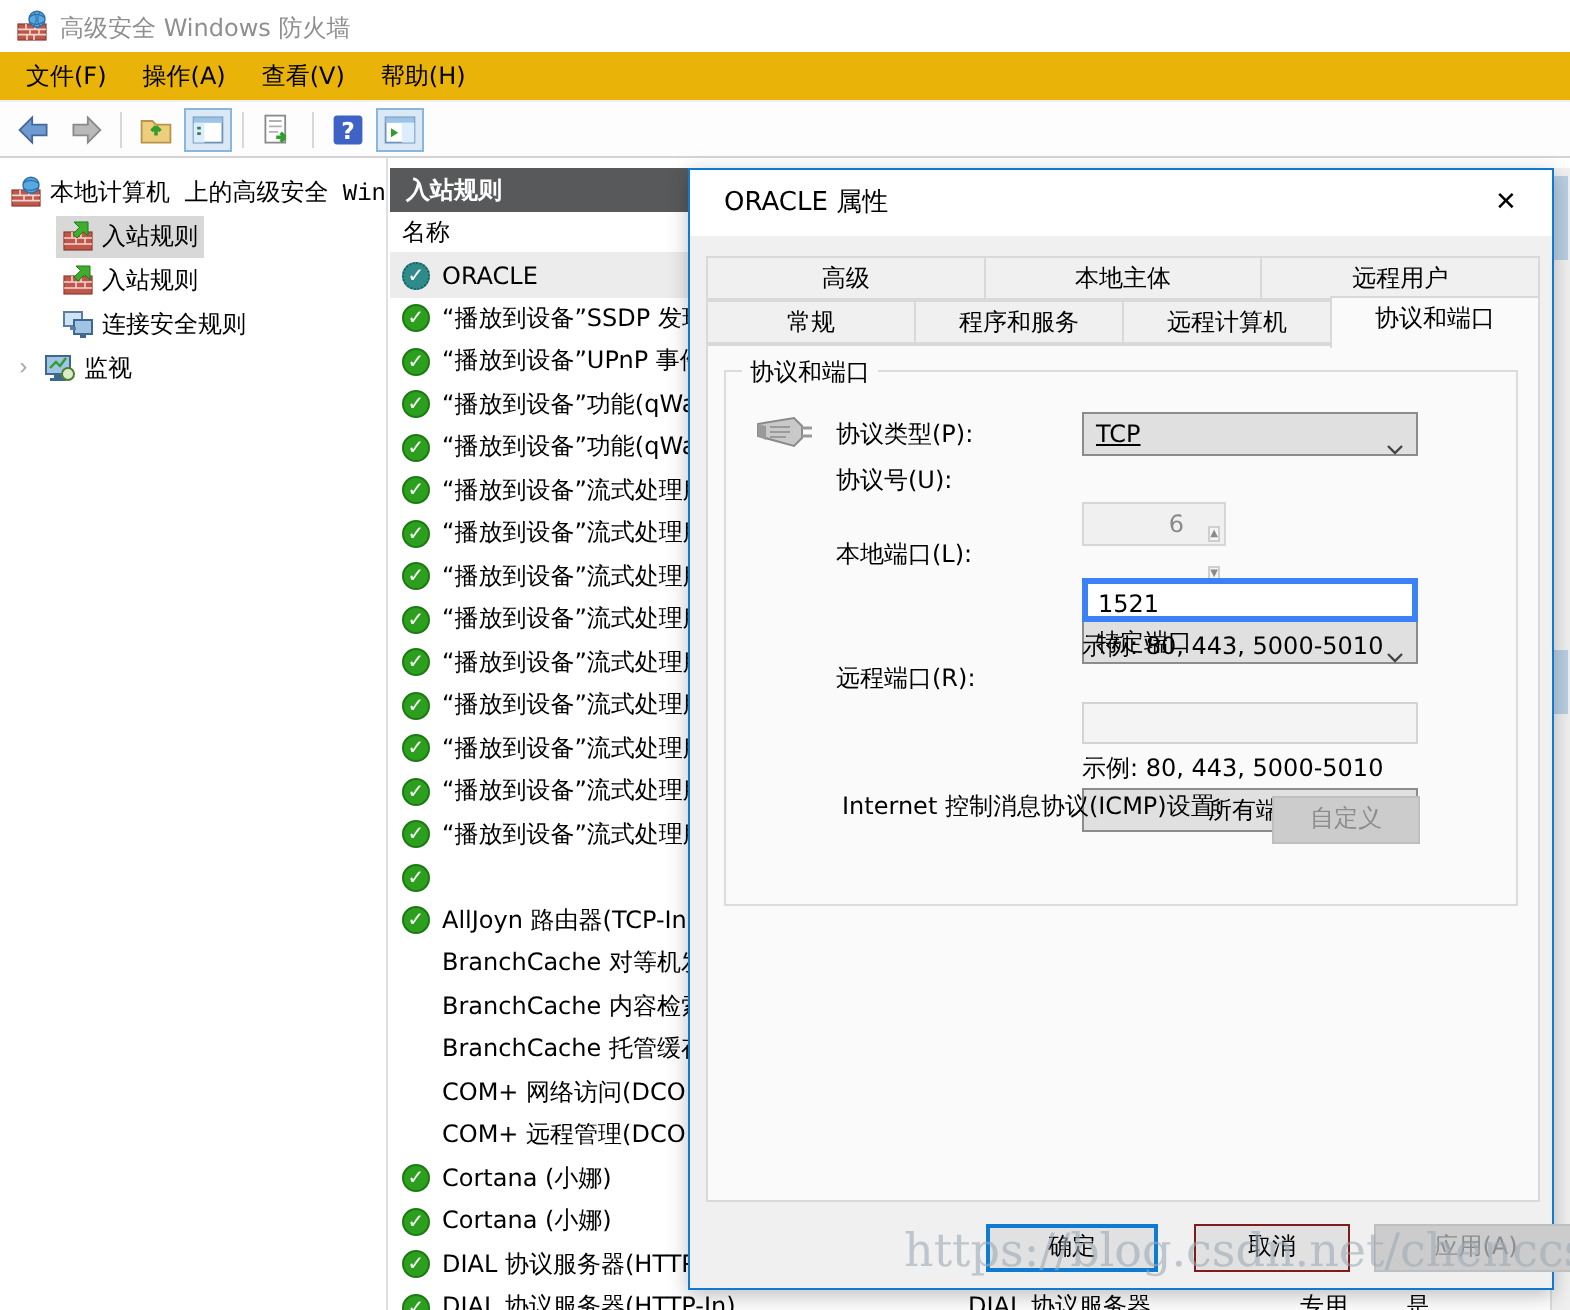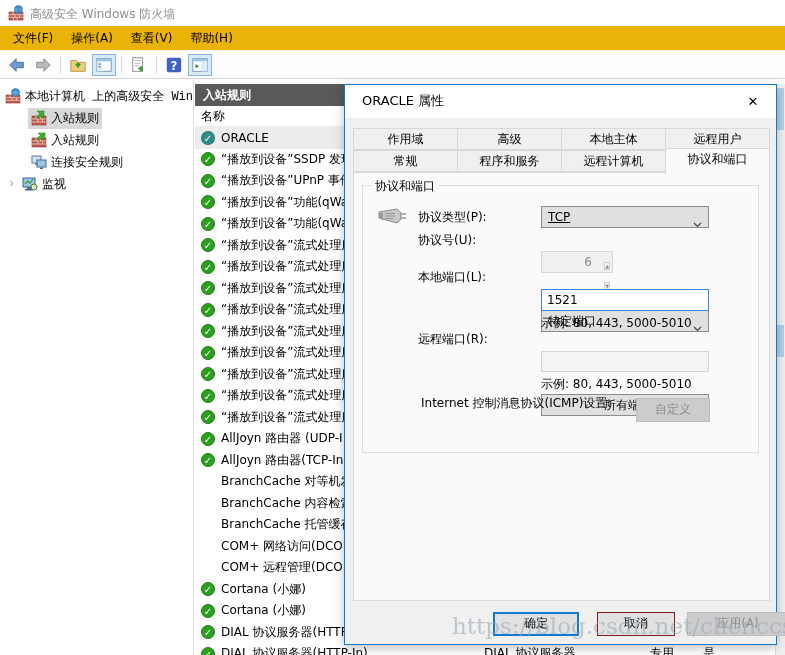--- a/index.html
+++ b/index.html
@@ -74,21 +74,21 @@
   .f-label { position:absolute; left:55px; white-space:nowrap; }
   .f-field { position:absolute; left:178px; width:168px; }
   .combo { height:22px; background:#e0e0e0; border:1px solid #8c8c8c; line-height:20px; padding-left:6px;
            position:relative; }
   .combo .chevron { position:absolute; right:6px; top:7px; }
   .spinbox { height:22px; width:72px; background:#f0f0f0; border:1px solid #d6d6d6; color:#8a8a8a;
              text-align:right; padding-right:20px; line-height:20px; position:relative; }
   .spin-btns { position:absolute; right:2px; top:2px; width:14px; height:16px; }
   .spin-up,.spin-down { width:14px; height:8px; background:#f5f5f5; border:1px solid #cfcfcf;
              font-size:5px; color:#8a8a8a; text-align:center; line-height:7px; }
-  .text-input { height:22px; background:#fff; border:1px solid #3b82f6; line-height:20px; padding-left:5px; }
+  .text-input { height:22px; background:#fff; border:3px solid #3b82f6; line-height:20px; padding-left:5px; }
   .text-input.disabled { background:#f4f4f4; border:1px solid #d4d4d4; height:21px; }
   .example { position:absolute; left:178px; white-space:nowrap; }
   .icmp-label { position:absolute; left:58px; top:210px; width:200px; line-height:15px; }
   .btn { text-align:center; line-height:21px; background:#e1e1e1; border:1px solid #7f1d1d; }
   .btn.default { border:2px solid #0f7ad1; line-height:19px; }
   .btn.disabled { background:#cccccc; border:1px solid #bfbfbf; color:#8d8d8d; }
   .btn-custom { position:absolute; left:273px; top:212px; width:74px; height:24px; }
   .dlg-btn { position:absolute; top:527px; height:24px; }
   .btn-ok { left:148px; width:86px; }
   .btn-cancel { left:252px; width:78px; }
@@ -288,21 +288,20 @@
         <div class="rule-row">
           <span class="rule-icon green-check"></span>
           <span class="rule-label">“播放到设备”流式处理服</span>
         </div>
         <div class="rule-row">
           <span class="rule-icon green-check"></span>
           <span class="rule-label">“播放到设备”流式处理服</span>
         </div>
         <div class="rule-row">
           <span class="rule-icon green-check"></span>
-          <span class="rule-label">AllJoyn 路由器 (UDP-I</span>
         </div>
         <div class="rule-row">
           <span class="rule-icon green-check"></span>
           <span class="rule-label">AllJoyn 路由器(TCP-In)</span>
         </div>
         <div class="rule-row">
           <span class="rule-icon no-icon"></span>
           <span class="rule-label">BranchCache 对等机发</span>
         </div>
         <div class="rule-row">
@@ -349,21 +348,20 @@
   </div>
 </div>
 
 <div class="dialog">
   <div class="dlg-titlebar">
     <span class="dlg-title">ORACLE 属性</span>
     <span class="dlg-close">✕</span>
   </div>
 
   <div class="tabs-row tabs-r1">
-    <span class="tab">作用域</span>
     <span class="tab">高级</span>
     <span class="tab">本地主体</span>
     <span class="tab">远程用户</span>
   </div>
   <div class="tabs-row tabs-r2">
     <span class="tab">常规</span>
     <span class="tab">程序和服务</span>
     <span class="tab">远程计算机</span>
     <span class="tab active">协议和端口</span>
   </div>

